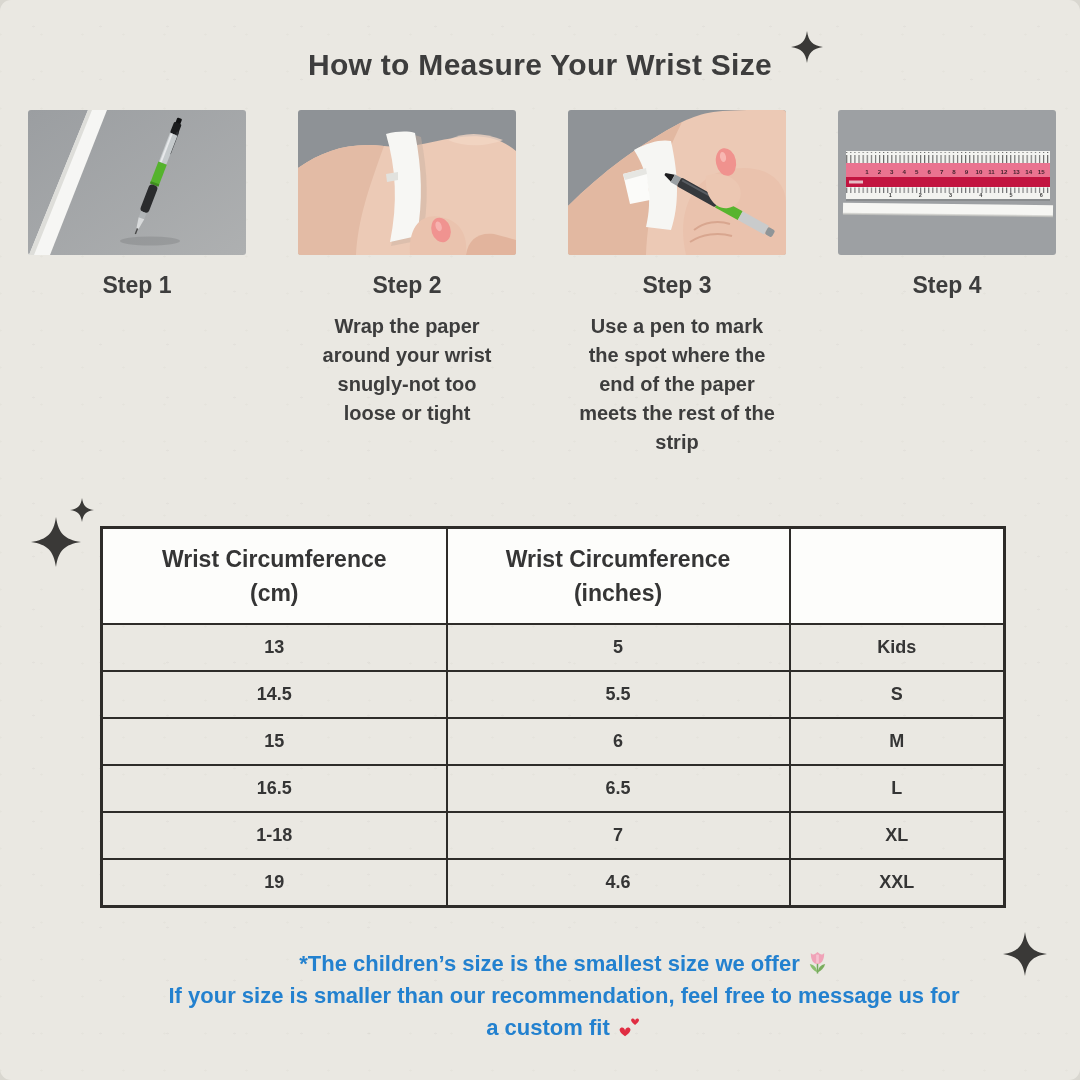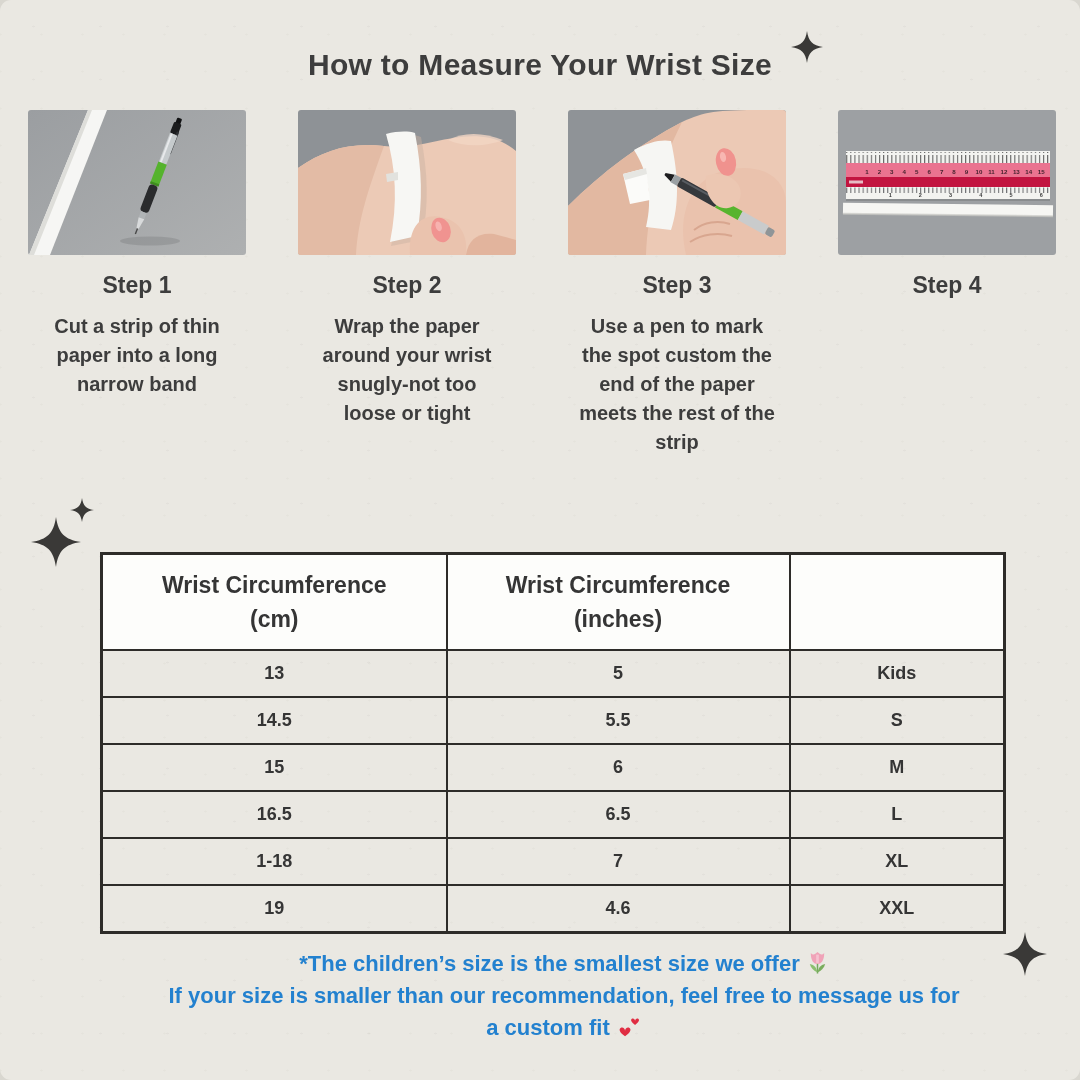--- a/index.html
+++ b/index.html
@@ -43,21 +43,21 @@
   .step:nth-child(1) .step-desc{width:192px;}
   .step:nth-child(2) .step-desc{width:190px;}
   .step:nth-child(3) .step-desc{width:200px;}
   .step:nth-child(4) .step-desc{width:176px;}
 
   .chart-heading{
     position:absolute;top:495px;left:0;width:100%;
     text-align:center;font-size:27px;font-weight:bold;color:#3d3d3d;
   }
   table.chart{
-    position:absolute;left:100px;top:552px;width:903px;
+    position:absolute;left:100px;top:526px;width:903px;
     border-collapse:collapse;table-layout:fixed;
     border:3px solid #2e2c29;
   }
   table.chart th,table.chart td{
     border:2px solid #2e2c29;text-align:center;color:#353535;
   }
   table.chart th{
     background:#fdfdfb;height:92px;font-size:23px;line-height:1.5;font-weight:bold;
   }
   table.chart td{height:43px;font-size:18px;font-weight:bold;background:transparent;}
@@ -125,21 +125,20 @@
           <rect x="-3" y="12" width="2" height="31" fill="#edeff0" opacity="0.85"></rect>
           <rect x="-4.5" y="43" width="9" height="23" fill="#55b32d"></rect>
           <rect x="-4.5" y="64" width="9" height="2.5" fill="#3f8c1f"></rect>
           <rect x="-4.5" y="66.5" width="9" height="29" rx="3.5" fill="#2a2b2d"></rect>
           <rect x="-3" y="95.5" width="6" height="6.5" fill="#b0b4b6"></rect>
           <polygon points="-3,102 3,102 1.1,113 -1.1,113" fill="#d8dadb"></polygon>
           <rect x="-0.7" y="113" width="1.4" height="6" fill="#4a4a4a"></rect>
         </g>
       </svg>
       <div class="step-label">Step 1</div>
-      <div class="step-desc">Cut a strip of thin paper into a long narrow band</div>
     </div>
 
     <div class="step">
       <svg class="photo" viewBox="0 0 218 145">
         <rect width="218" height="145" fill="#8e9296"></rect>
         <path d="M0,58 C26,40 52,32 86,36 C124,41 156,20 192,28 C202,30 211,35 218,41 L218,145 L0,145 Z" fill="#eccab6"></path>
         <path d="M0,58 C26,40 52,32 86,36 C70,80 60,110 58,145 L0,145 Z" fill="#e3bba5"></path>
         <path d="M150,30 C165,22 185,22 205,30 C190,36 168,38 150,30 Z" fill="#f2d6c4" opacity="0.8"></path>
         <path d="M89,28 C103,24 115,24 123,27 C130,64 131,94 124,130 L93,136 C102,96 100,62 89,28 Z" fill="#c9b2a2" opacity="0.45"></path>
         <path d="M88,24 C100,21 110,21 117,23 C124,60 125,90 119,126 L92,132 C100,93 98,58 88,24 Z" fill="#f7f7f4"></path>
@@ -171,21 +170,21 @@
           <rect x="18" y="-3.8" width="40" height="2" fill="#5c6166" opacity="0.9"></rect>
           <rect x="60" y="-5" width="26" height="10" fill="#57b42e"></rect>
           <rect x="86" y="-5" width="30" height="10" fill="#c7cbcd" opacity="0.95"></rect>
           <rect x="116" y="-4" width="8" height="8" rx="2" fill="#8f9598"></rect>
         </g>
         <path d="M138,66 C150,62 162,64 170,74 C176,84 172,96 160,98 C146,100 136,84 138,66 Z" fill="#ecc7b2"></path>
         <ellipse cx="158" cy="52" rx="10" ry="14" transform="rotate(-12 158 52)" fill="#f0928e"></ellipse>
         <ellipse cx="155" cy="47" rx="3" ry="5" transform="rotate(-12 155 47)" fill="#f8bbb6" opacity="0.9"></ellipse>
       </svg>
       <div class="step-label">Step 3</div>
-      <div class="step-desc">Use a pen to mark the spot custom the end of the paper meets the rest of the strip</div>
+      <div class="step-desc">Use a pen to mark the spot where the end of the paper meets the rest of the strip</div>
     </div>
 
     <div class="step">
       <svg class="photo" viewBox="0 0 218 145">
         <defs>
           <pattern id="tickA" width="4.1" height="11" patternUnits="userSpaceOnUse">
             <line x1="0.6" y1="1" x2="0.6" y2="10" stroke="#4a4a4a" stroke-width="0.9"></line>
           </pattern>
           <pattern id="tickB" width="4.1" height="6" patternUnits="userSpaceOnUse">
             <line x1="0.6" y1="0" x2="0.6" y2="5.5" stroke="#55565a" stroke-width="0.9"></line>

